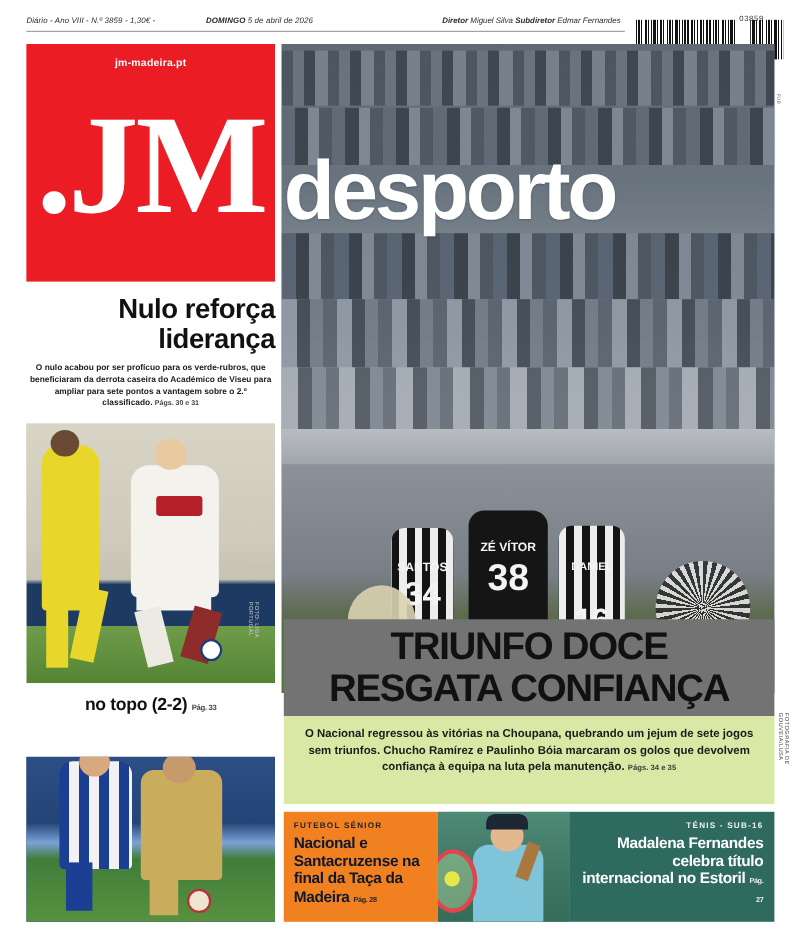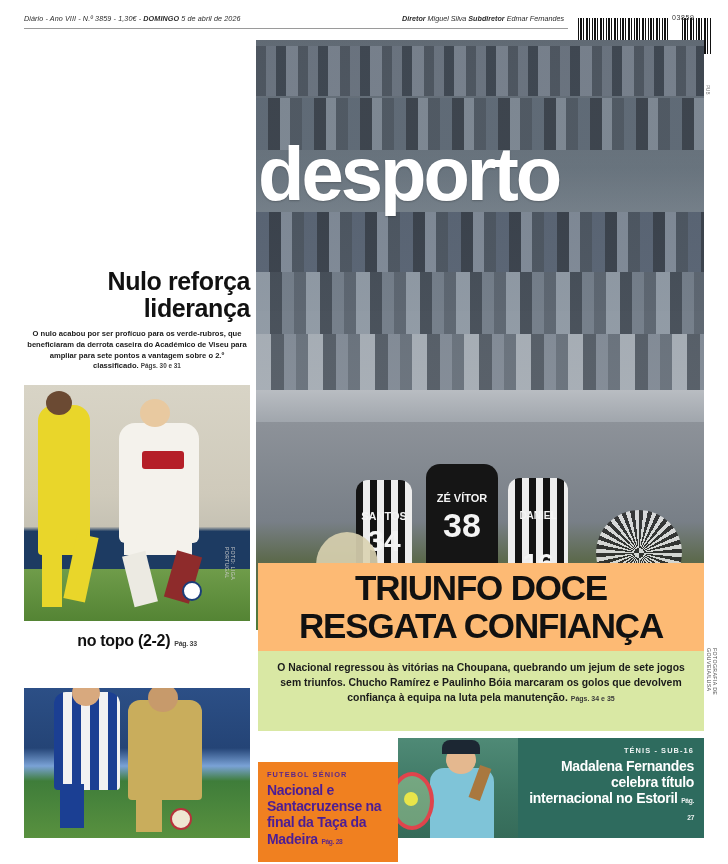--- a/index.html
+++ b/index.html
@@ -13,21 +13,21 @@
 
   
   .topstrip {
     position: absolute; left: 0; top: 0; width: 728px; height: 32px;
   }
   .issue-line {
     position: absolute; left: 24px; top: 14px;
     font-size: 7.2px; font-style: italic; color: #2b2b2b;
     letter-spacing: .1px; white-space: nowrap;
   }
-  .issue-line b { font-weight: bold; }
+  .issue-line b { font-weight: bold; margin-left: 44px; }
   .director-line {
     position: absolute; left: 402px; top: 14px;
     font-size: 7.2px; font-style: italic; color: #2b2b2b;
     white-space: nowrap;
   }
   .director-line b { font-weight: bold; font-style: italic; }
   .hrule {
     position: absolute; left: 24px; top: 28px; width: 544px; height: 1px;
     background: #9a9a9a;
   }
@@ -108,21 +108,21 @@
   .desporto-word {
     position: absolute; left: 258px; top: 140px; width: 300px;
     font-size: 76px; font-weight: bold; color:#fff; line-height: .9;
     letter-spacing: -3px; z-index: 6; pointer-events:none;
     text-shadow: 0 1px 2px rgba(0,0,0,.22);
   }
 
   
   .yellow-band {
     position: absolute; left: 258px; top: 563px; width: 446px; height: 88px;
-    background: #fdba74; z-index: 7;
+    background: #737373; z-index: 7;
   }
   .yellow-band .hl {
     position: absolute; left: 0; top: 6px; width: 100%;
     text-align: center; font-size: 35px; font-weight: bold;
     line-height: 1.08; color:#111; letter-spacing: -1.2px;
   }
   .green-band {
     position: absolute; left: 258px; top: 651px; width: 446px; height: 80px;
     background: #d9e8a4; z-index: 7;
   }
@@ -192,22 +192,22 @@
     text-align:center; font-size: 6.6px; font-weight: bold; color:#1a3f8f;
     margin-top: 5px;
   }
   .ad-side-label {
     position:absolute; right:-9px; top: 4px; writing-mode: vertical-rl;
     font-size: 4.6px; color:#777;
   }
 
   
   .teaser-orange {
-    position: absolute; left: 258px; top: 762px; width: 140px; height: 100px;
-    background: #f08020; color:#4c1d95; padding: 8px 9px;
+    position: absolute; left: 258px; top: 738px; width: 140px; height: 100px;
+    background: #f08020; color:#0f172a; padding: 8px 9px;
   }
   .teaser-green {
     position: absolute; left: 518px; top: 738px; width: 186px; height: 100px;
     background: #2e6b5e; color:#fff; padding: 8px 10px; text-align: right;
   }
   .teaser-photo-tennis {
     position: absolute; left: 398px; top: 738px; width: 120px; height: 100px;
     overflow:hidden; background:#3f7a69;
   }
   .kicker {
@@ -255,20 +255,24 @@
     <div class="hrule"></div>
 
     <div class="barcode-wrap">
       <span class="barcode main"></span>
       <span class="barcode side"></span>
     </div>
     <div class="barcode-digits">9 772183 611007</div>
     <div class="barcode-small-num">03859</div>
   </div>
 
+  <div class="masthead">
+    <div class="masthead-url">jm-madeira.pt</div>
+    <div class="masthead-logo">.JM</div>
+  </div>
 
   <div class="ad-box">
     <div class="ad-side-label">PUB</div>
     <div class="ad-logo">
       <span>auto</span>
       <span class="l2">pop</span>
     </div>
     <div class="ad-sub">C. Correia &amp; Filhos, Lda.</div>
     <div class="ad-badge">
       <span class="n">50</span>

